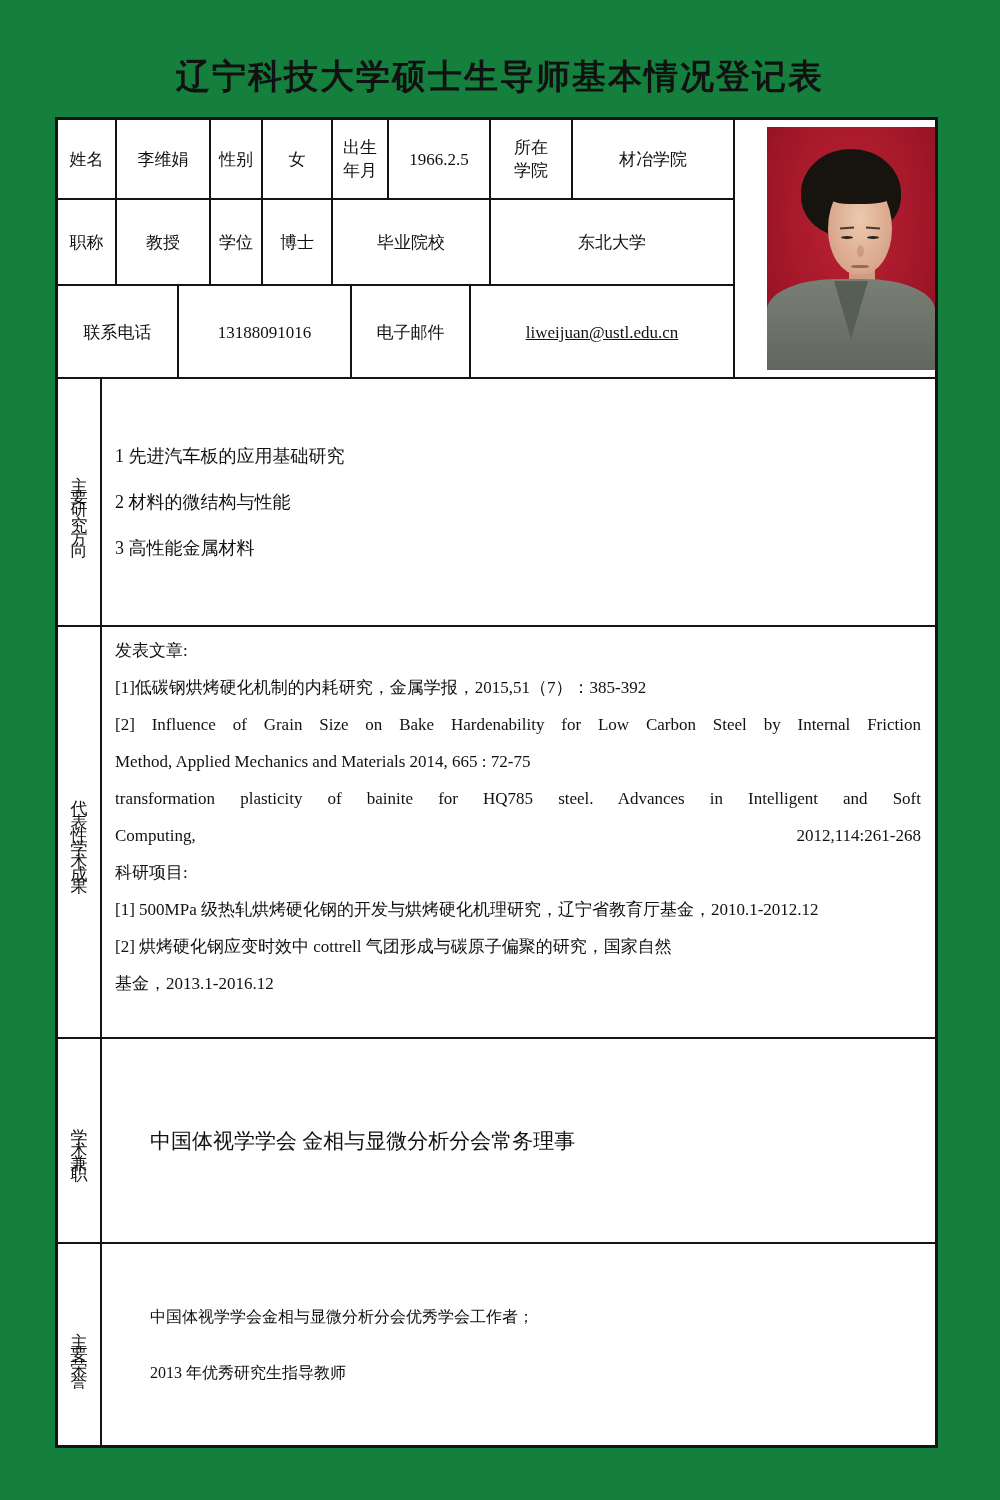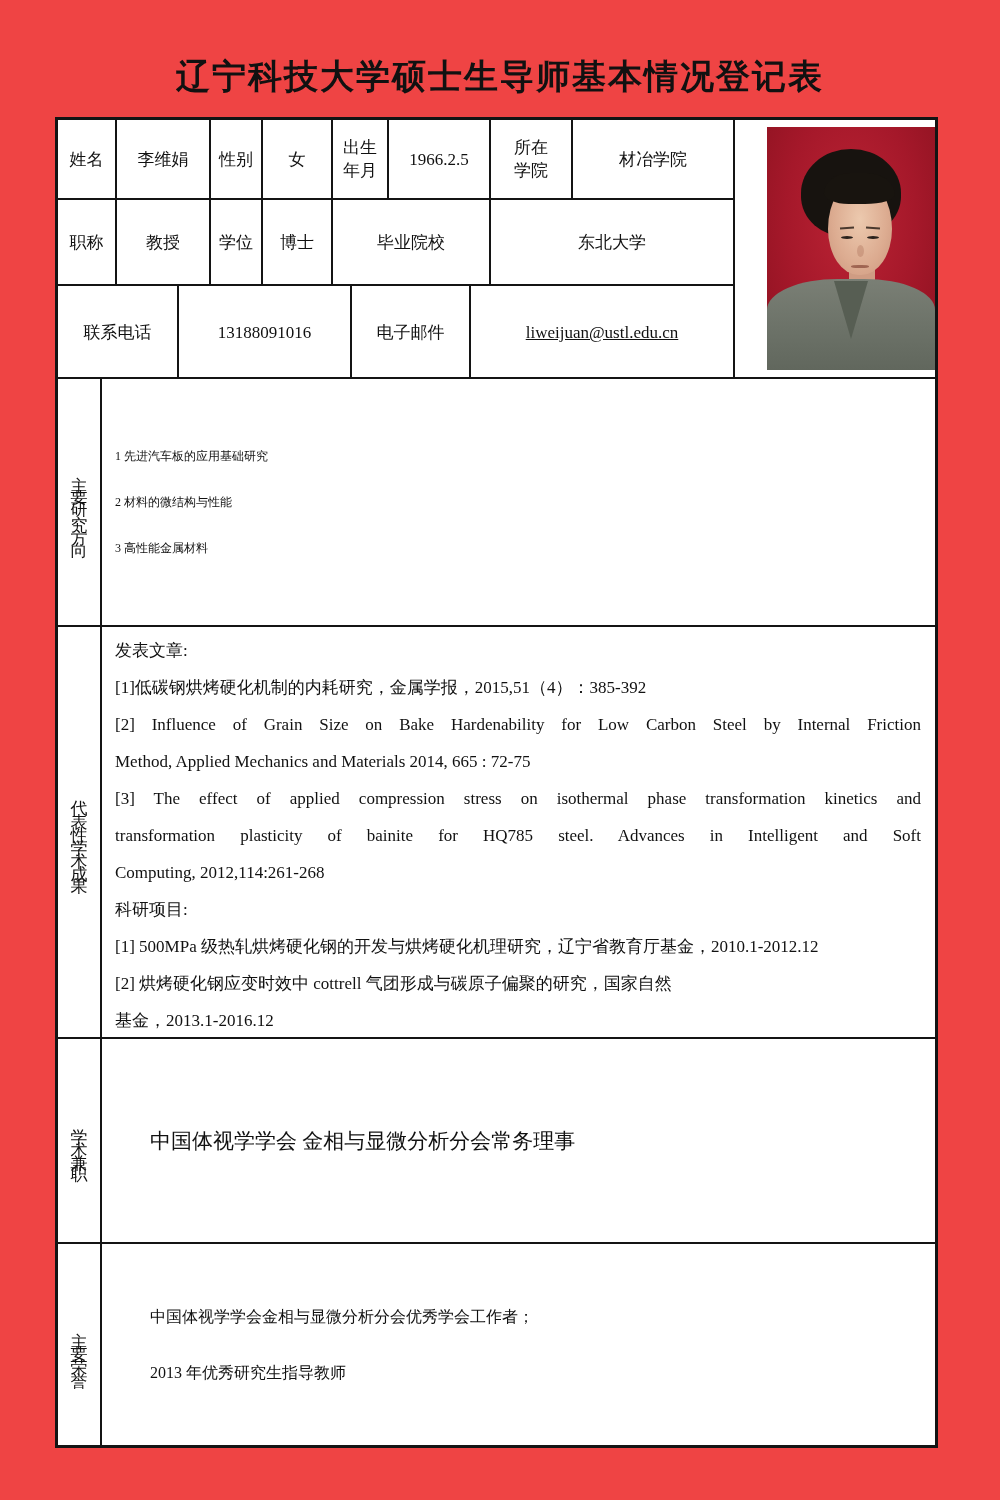--- a/index.html
+++ b/index.html
@@ -1,20 +1,20 @@
 <!DOCTYPE html>
 <html><head>
 <meta charset="utf-8">
 <style>
   * { margin: 0; padding: 0; box-sizing: border-box; }
   html,body { background: #ffffff; }
   .page {
     position: relative;
     width: 1000px; height: 1500px;
-    background: #ef4444;
+    background: #15803d;
     font-family: "Liberation Serif", "DejaVu Serif", serif;
     color: #111;
   }
   .title {
     position: absolute; top: 54px; left: 0; width: 100%;
     text-align: center;
     font-size: 34px; font-weight: bold; letter-spacing: 2px;
   }
   
   .tbl {
@@ -82,21 +82,21 @@
     width: 44px; border-right: 2px solid #141414;
     display: flex; align-items: center; justify-content: center;
   }
   .vlabel {
     writing-mode: vertical-lr; text-orientation: upright;
     font-size: 17px; letter-spacing: 13px;
   }
   .content { flex: 1; overflow: hidden; }
   .sec-research { height: 248px; }
   .research { display: flex; flex-direction: column; justify-content: center; padding-left: 13px; }
-  .research > div { line-height: 46px; font-size: 12px; }
+  .research > div { line-height: 46px; font-size: 18px; }
   .sec-ach { height: 412px; }
   .ach { padding: 5px 14px 0 13px; }
   .ach > div { line-height: 37px; font-size: 17px; white-space: normal; }
   .ach > div:nth-child(3), .ach > div:nth-child(5), .ach > div:nth-child(6) {
     text-align: justify; text-align-last: justify;
   }
   .sec-pos { height: 205px; }
   .pos { display: flex; align-items: center; padding-left: 48px; font-size: 21px; }
   .sec-hon { height: 201px; }
   .hon { display: flex; flex-direction: column; justify-content: center; padding-left: 48px; }
@@ -179,24 +179,23 @@
           <div>3 高性能金属材料</div>
         </div>
     </div>
 
     <div class="sec sec-ach">
       <div class="vcell">
         <span class="vlabel">代表性学术成果</span>
       </div>
       <div class="content ach">
           <div>发表文章:</div>
-          <div>[1]低碳钢烘烤硬化机制的内耗研究，金属学报，2015,51（4）：385-392</div>
+          <div>[1]低碳钢烘烤硬化机制的内耗研究，金属学报，2015,51（7）：385-392</div>
           <div>[2] Influence of Grain Size on Bake Hardenability for Low Carbon Steel by Internal Friction</div>
           <div>Method, Applied Mechanics and Materials 2014, 665 : 72-75</div>
-          <div>[3] The effect of applied compression stress on isothermal phase transformation kinetics and</div>
           <div>transformation plasticity of bainite for HQ785 steel. Advances in Intelligent and Soft</div>
           <div>Computing, 2012,114:261-268</div>
           <div>科研项目:</div>
           <div>[1] 500MPa 级热轧烘烤硬化钢的开发与烘烤硬化机理研究，辽宁省教育厅基金，2010.1-2012.12</div>
           <div>[2] 烘烤硬化钢应变时效中 cottrell 气团形成与碳原子偏聚的研究，国家自然</div>
           <div>基金，2013.1-2016.12</div>
         </div>
     </div>
 
     <div class="sec sec-pos">

